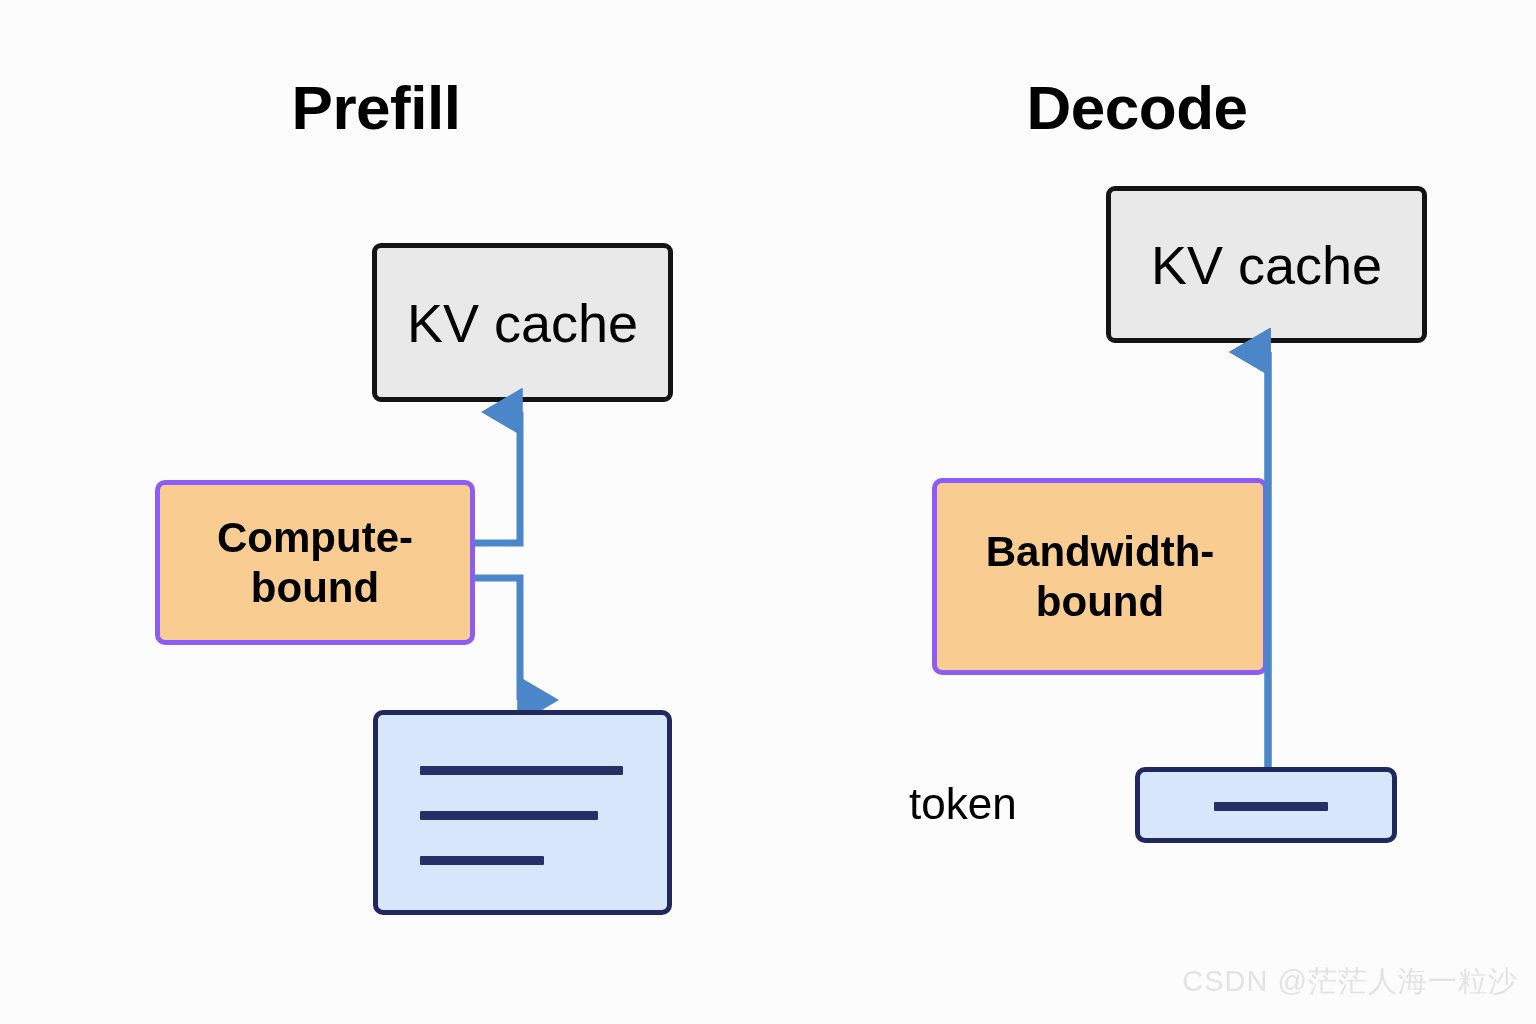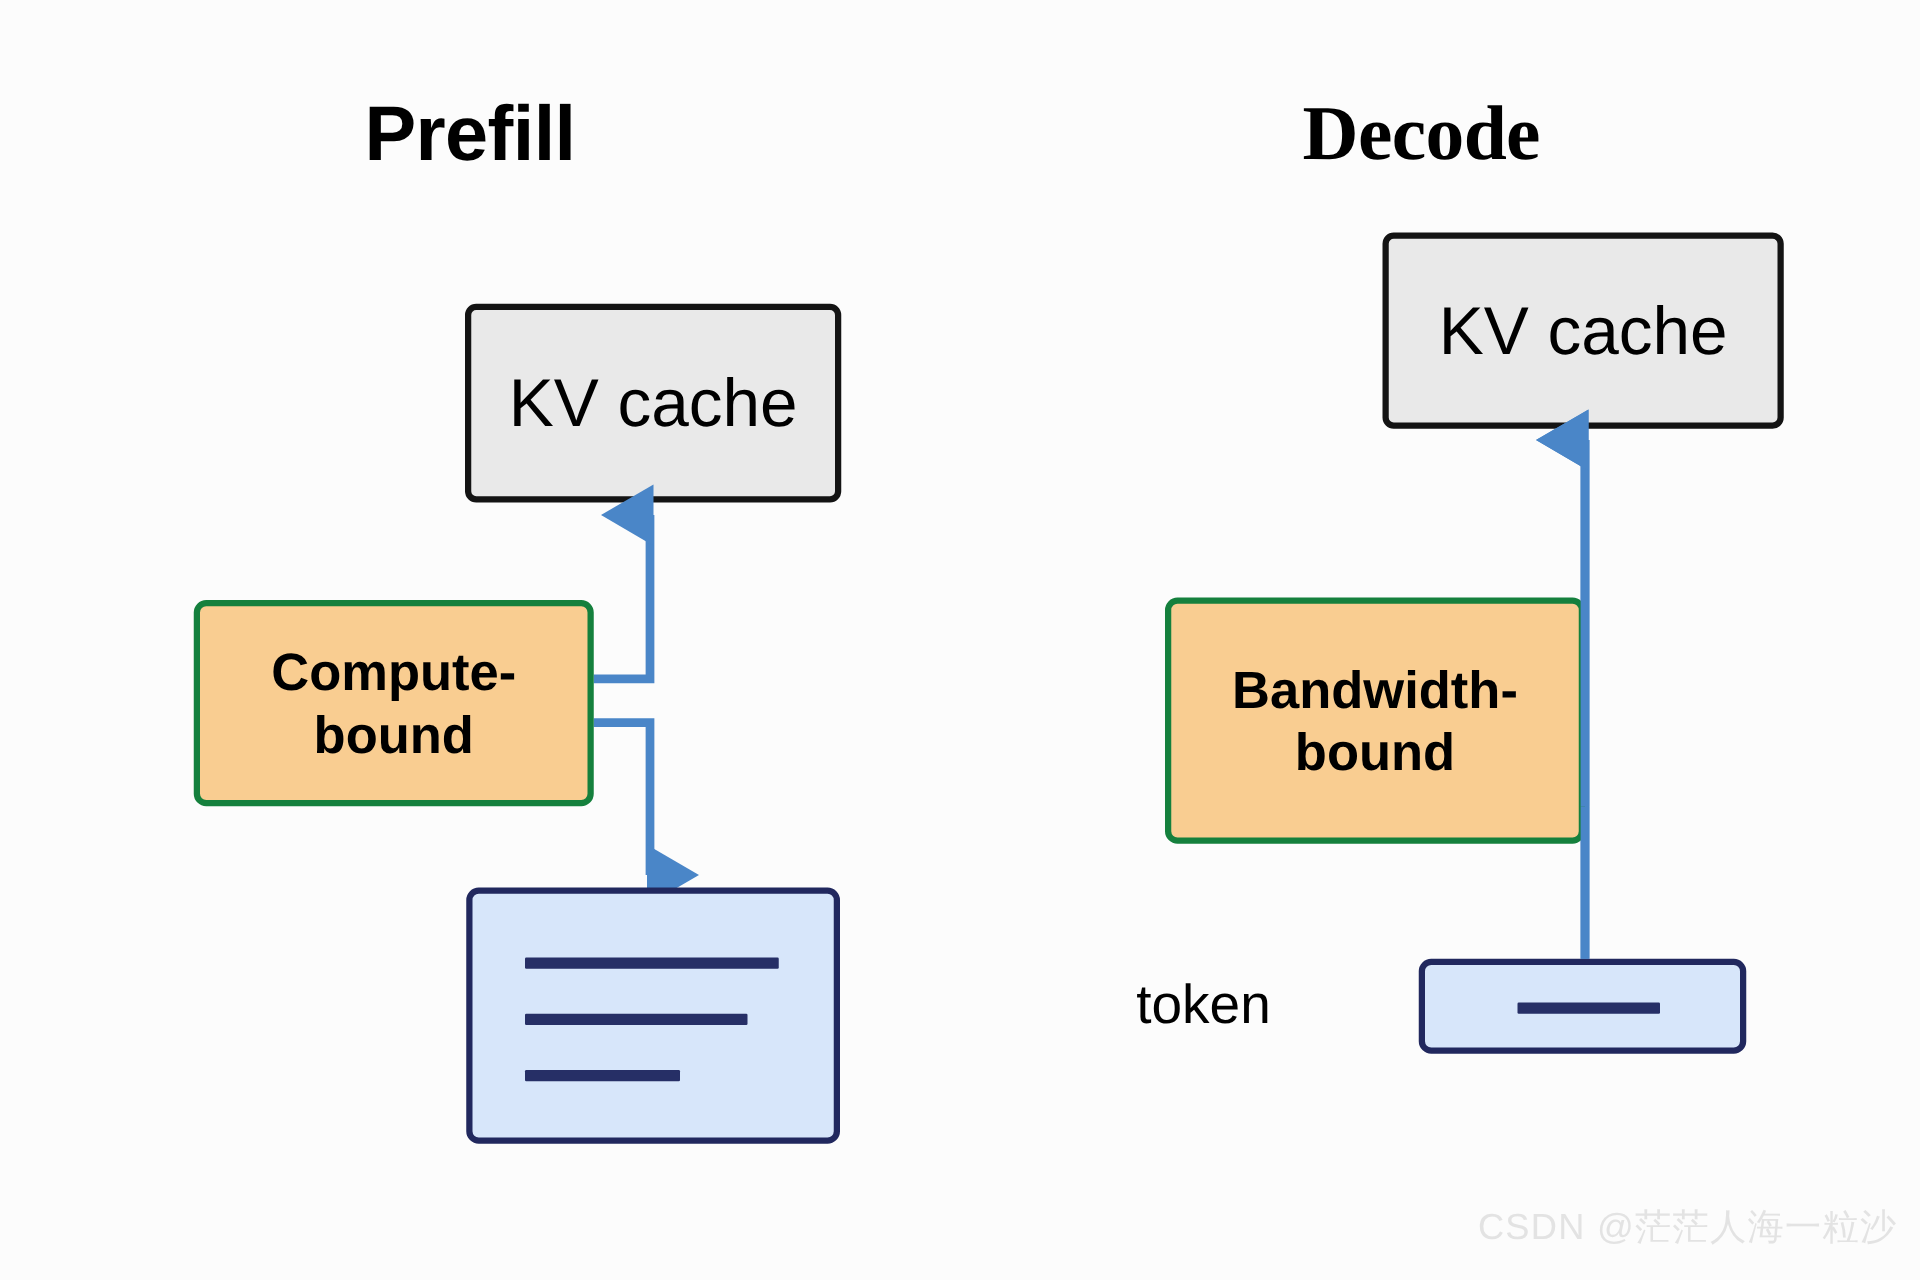--- a/index.html
+++ b/index.html
@@ -21,21 +21,21 @@
     position: absolute;
     font-weight: bold;
     font-size: 62px;
     color: #000000;
     letter-spacing: -0.5px;
     white-space: nowrap;
     text-align: center;
     transform: translateX(-50%);
   }
   #title-prefill { left: 376px; top: 72px; }
-  #title-decode  { left: 1137px; top: 72px; font-family: Liberation Serif, serif; }
+  #title-decode  { left: 1137px; top: 72px; }
 
   
   .node {
     position: absolute;
     box-sizing: border-box;
     display: flex;
     align-items: center;
     justify-content: center;
     text-align: center;
   }
@@ -44,21 +44,21 @@
     background: #e9e9e9;
     border: 5px solid #141414;
     border-radius: 9px;
     font-size: 54px;
     color: #000000;
     font-weight: normal;
   }
 
   .node-bound {
     background: #f9cd91;
-    border: 5px solid #15803d;
+    border: 5px solid #8b5cf6;
     border-radius: 10px;
     font-size: 42px;
     font-weight: bold;
     color: #000000;
     line-height: 1.18;
     z-index: 5;
   }
 
   .node-data {
     background: #d7e6fa;

